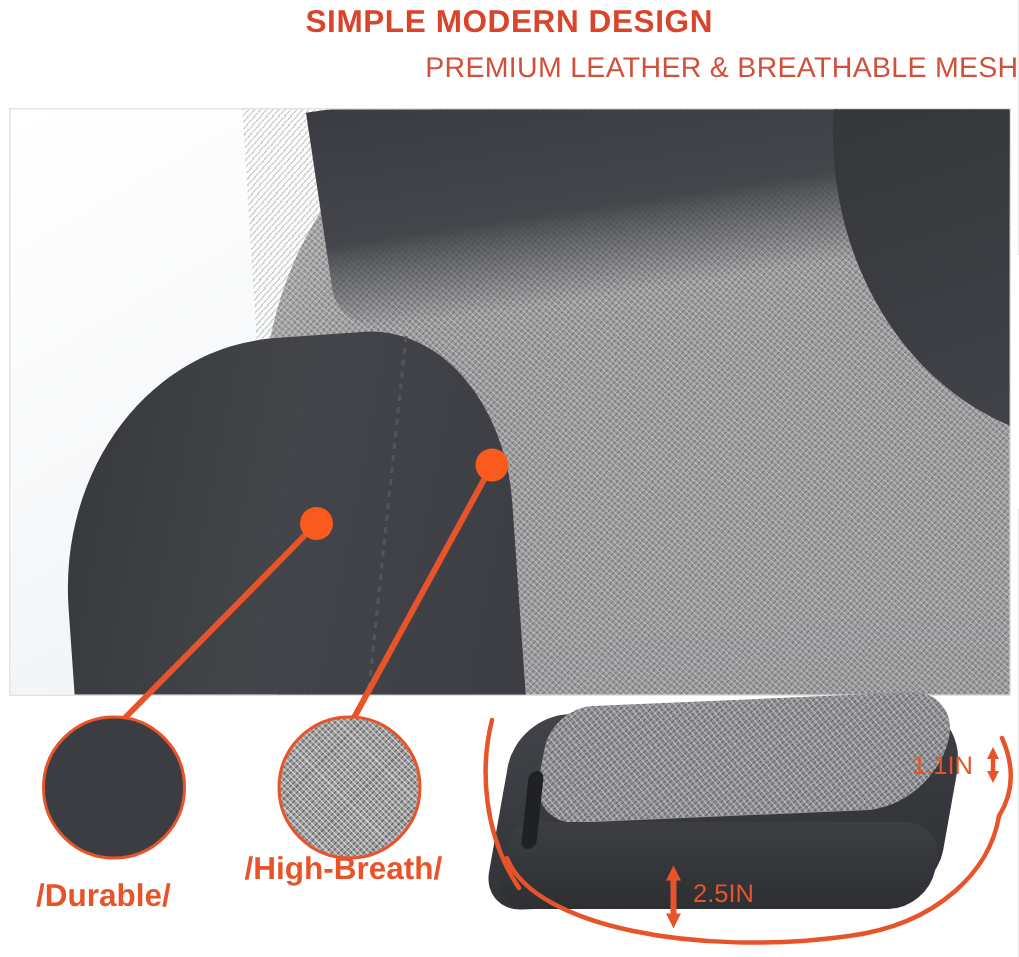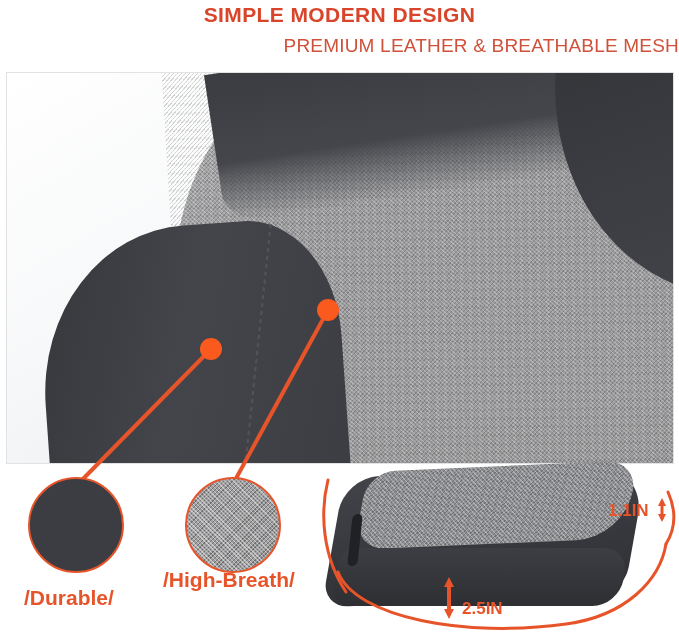--- a/index.html
+++ b/index.html
@@ -127,26 +127,26 @@
     border-radius:14px 26px 26px 20px;
     transform:skewX(-11deg);
   }
   #cushion-slot{
     position:absolute;left:34px;top:62px;width:10px;height:52px;
     background:#1f2124;border-radius:5px;transform:skewX(-10deg) rotate(-4deg);
   }
   #swoosh{position:absolute;left:0;top:0;width:363px;height:186px;}
 
   .dim-label{
-    position:absolute;font-size:17px;font-weight:bold;color:#E8542A;
+    position:absolute;font-size:17px;font-weight:normal;color:#E8542A;
     white-space:nowrap;
     text-align:right;
   }
   #dim-11{left:608px;top:501px;}
-  #dim-25{left:462px;top:586px;margin-top:13px;}
+  #dim-25{left:462px;top:586px;}
   .dim-arrow{position:absolute;}
 </style>
 </head>
 <body>
 
 <div id="header">
   <div id="title">SIMPLE MODERN DESIGN</div>
   <div id="subtitle">PREMIUM LEATHER &amp; BREATHABLE MESH</div>
 </div>
 

